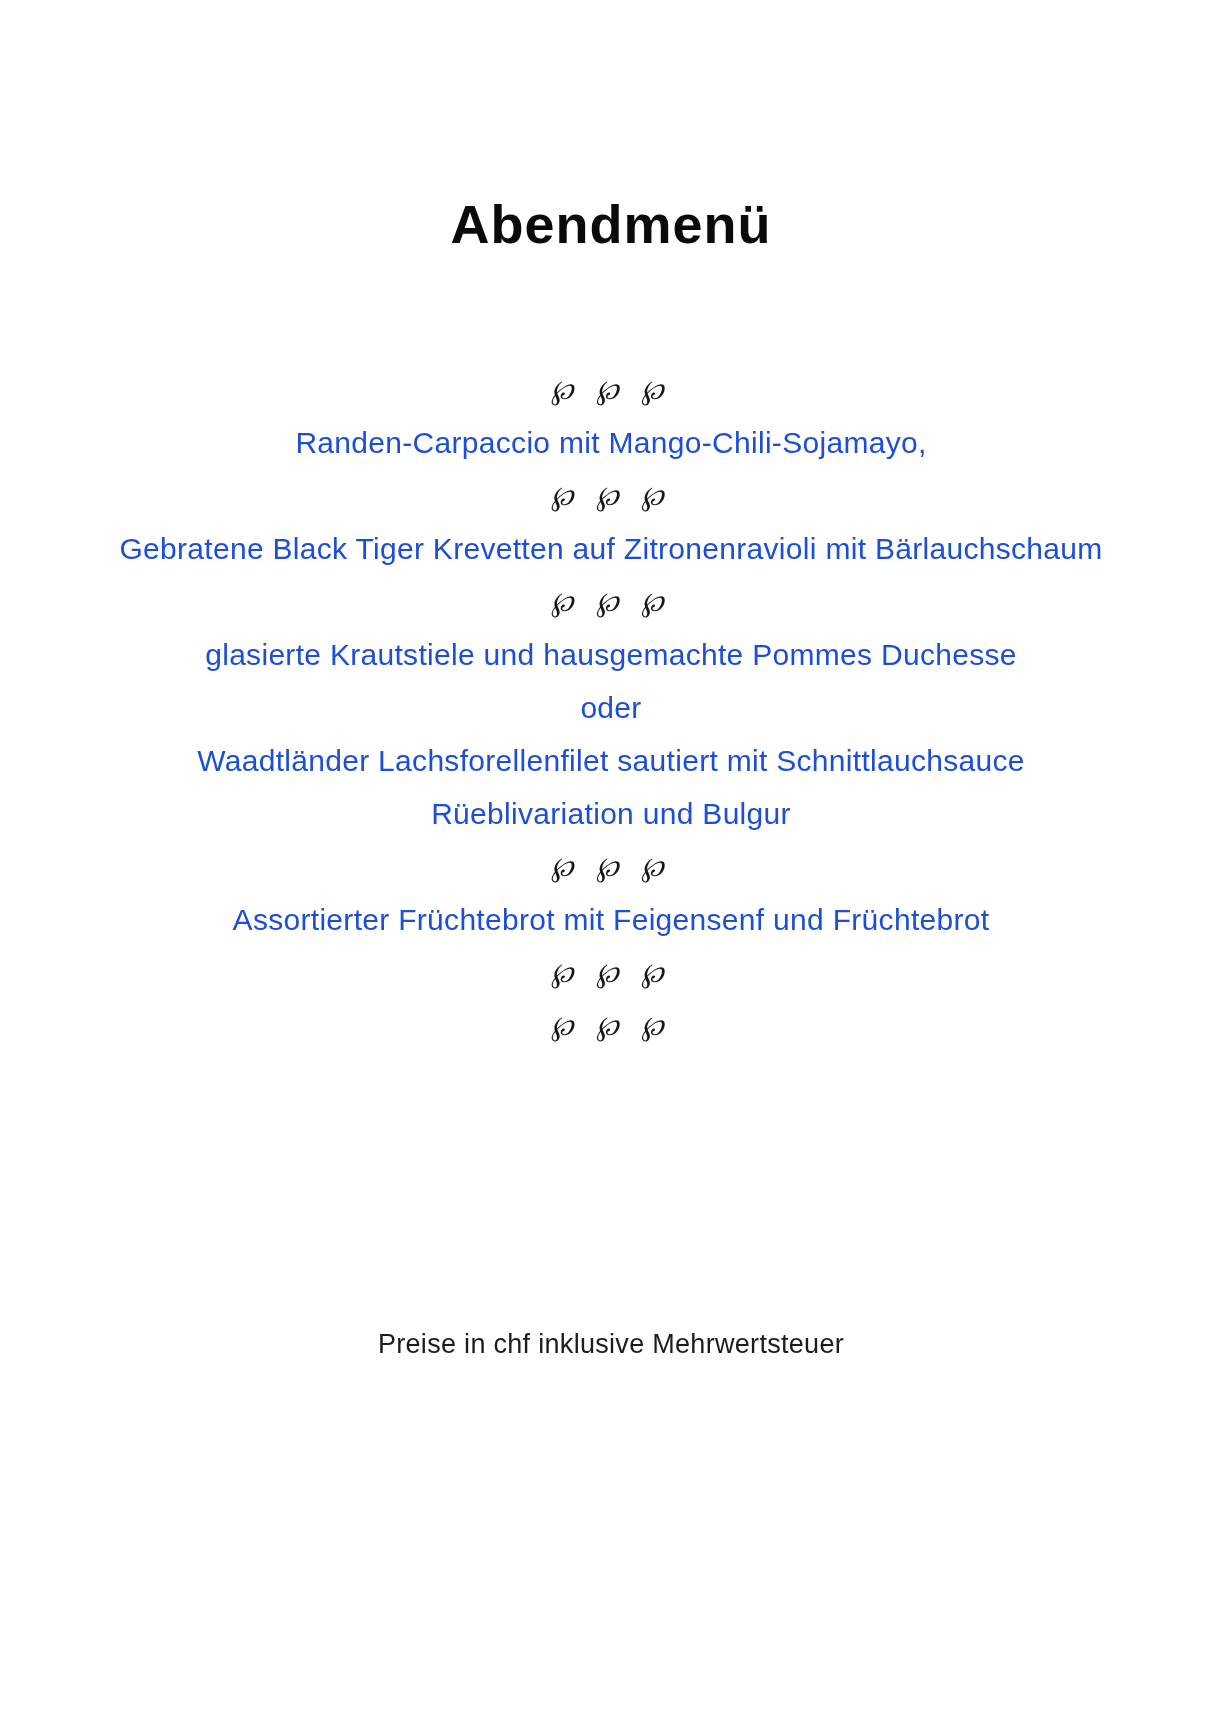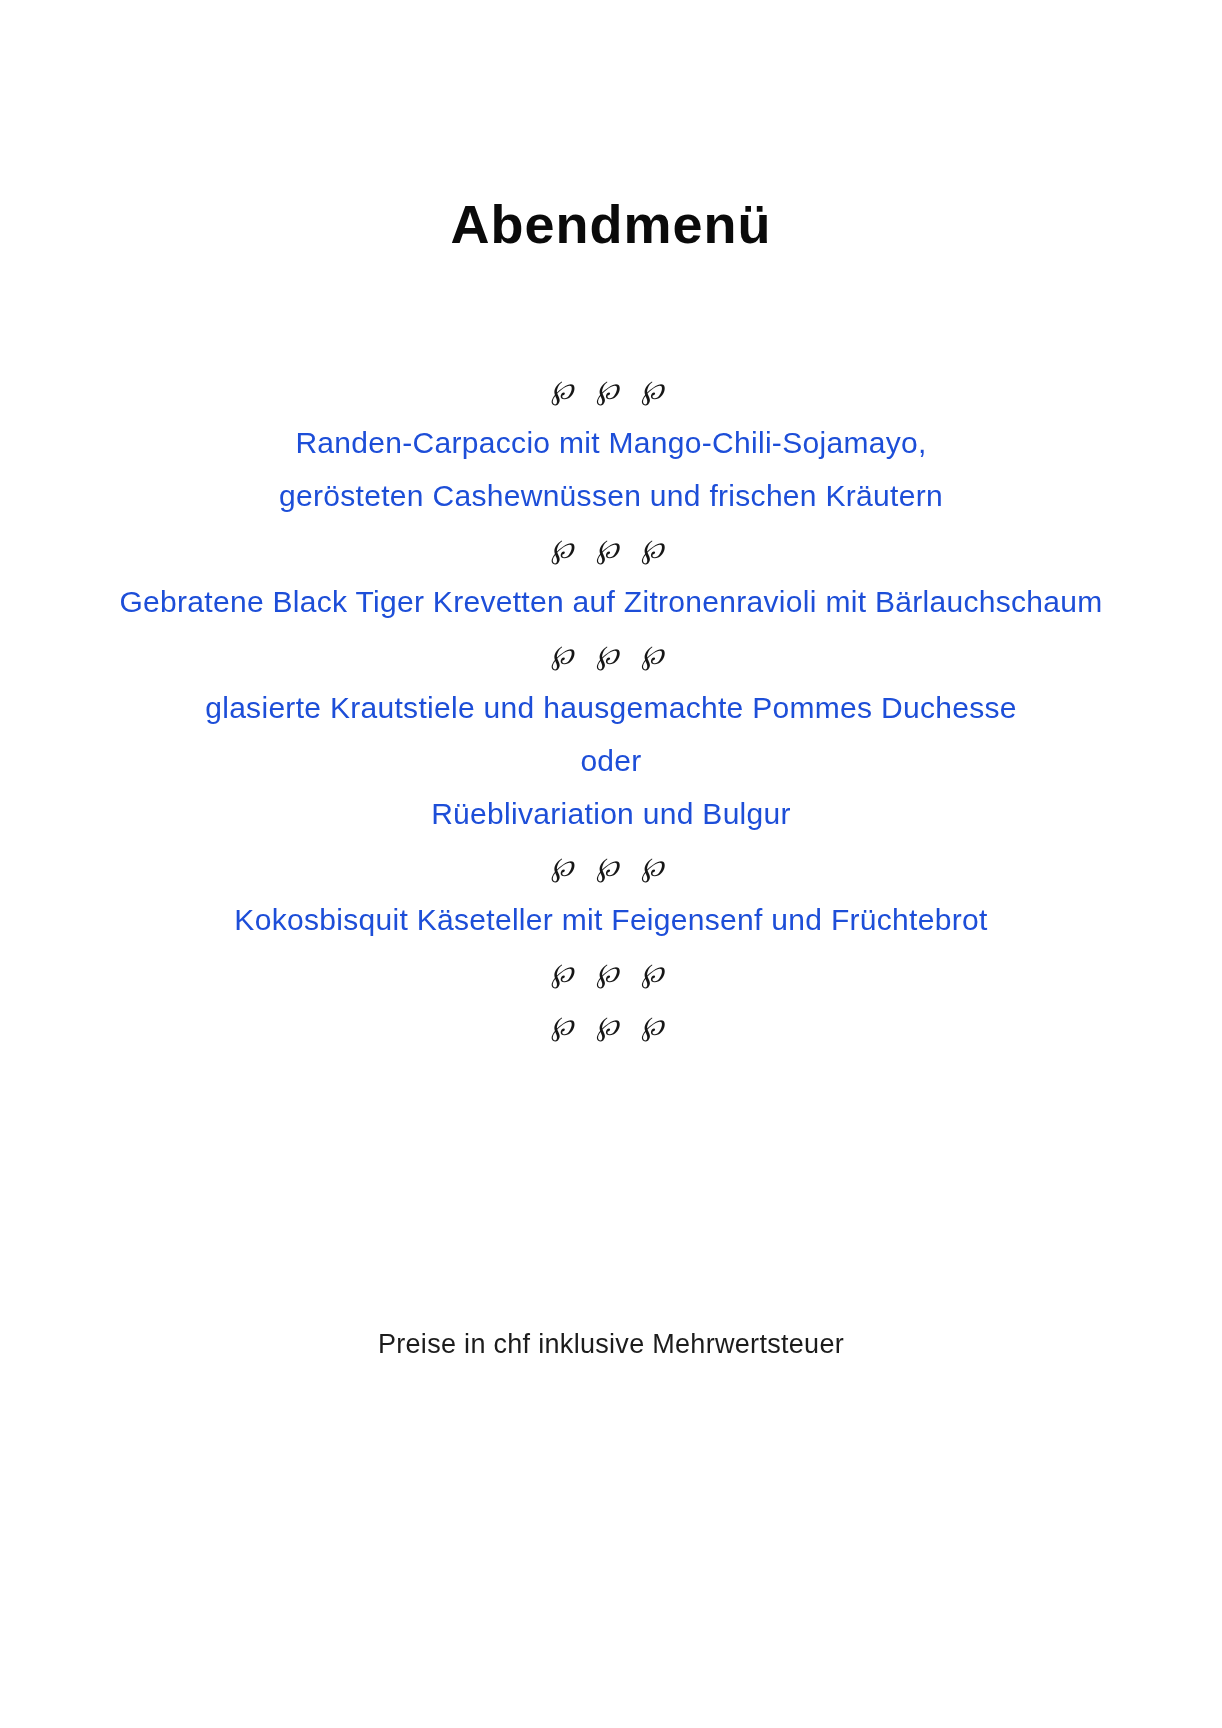--- a/index.html
+++ b/index.html
@@ -63,41 +63,41 @@
 <body>
 
 <div class="page">
 
   <h1 class="title">Abendmenü</h1>
 
   <p class="orn orn-first">℘ ℘ ℘</p>
 
   <div>
     <p class="line">Randen-Carpaccio mit Mango-Chili-Sojamayo,</p>
-    <p class="line">gerösteten Cashewnüssen und frischen Kräutern</p>
   </div>
 
   <p class="orn">℘ ℘ ℘</p>
 
   <div>
     <p class="line">Gebratene Black Tiger Krevetten auf Zitronenravioli mit Bärlauchschaum</p>
   </div>
 
   <p class="orn">℘ ℘ ℘</p>
 
   <div>
     <p class="line">glasierte Krautstiele und hausgemachte Pommes Duchesse</p>
     <p class="line">oder</p>
+    <p class="line">Waadtländer Lachsforellenfilet sautiert mit Schnittlauchsauce</p>
     <p class="line">Rüeblivariation und Bulgur</p>
   </div>
 
   <p class="orn">℘ ℘ ℘</p>
 
   <div>
-    <p class="line">Kokosbisquit Käseteller mit Feigensenf und Früchtebrot</p>
+    <p class="line">Assortierter Früchtebrot mit Feigensenf und Früchtebrot</p>
   </div>
 
   <p class="orn">℘ ℘ ℘</p>
 
 
   <p class="orn">℘ ℘ ℘</p>
 
 
   <p class="footer-line">Preise in chf inklusive Mehrwertsteuer</p>
 

